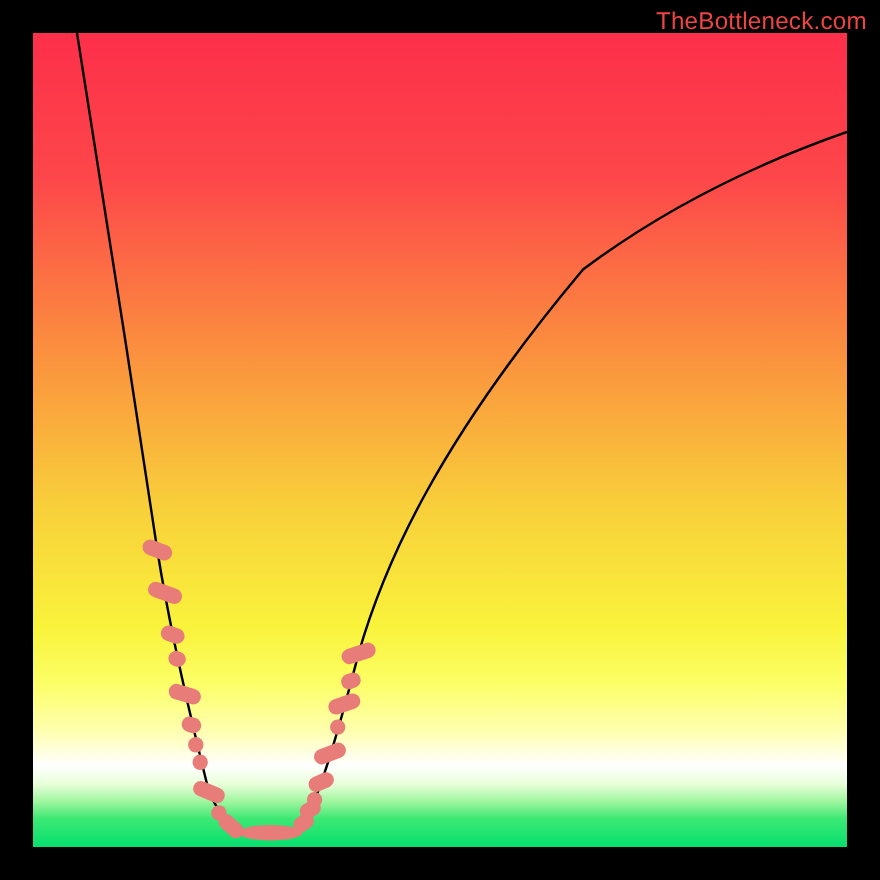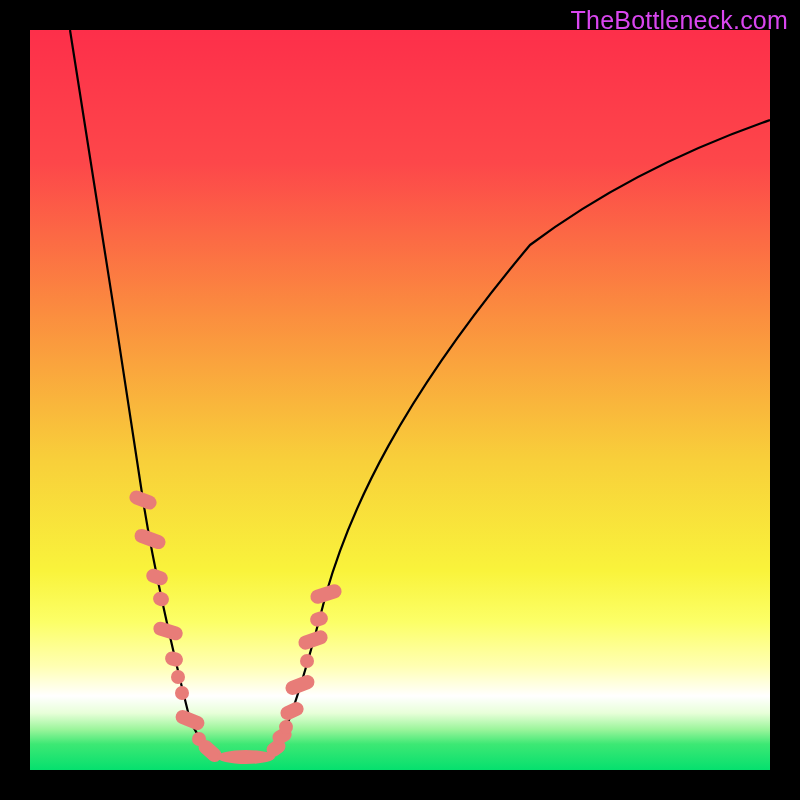--- a/index.html
+++ b/index.html
@@ -27,22 +27,22 @@
   }
   .gradient {
     position: absolute;
     left: 0; top: 0;
     width: 100%; height: 100%;
   }
   .watermark {
     position: absolute;
     top: 6px;
     right: 12px;
-    color: #d946ef;
-    font-size: 25px;
+    color: #ef4444;
+    font-size: 22px;
     letter-spacing: 0.2px;
     font-weight: 500;
   }
   svg.curve {
     position: absolute;
     left: 0; top: 0;
     width: 740px; height: 740px;
   }
 </style>
 </head>

